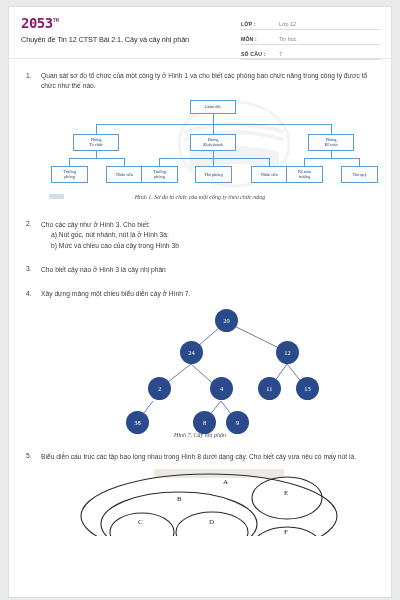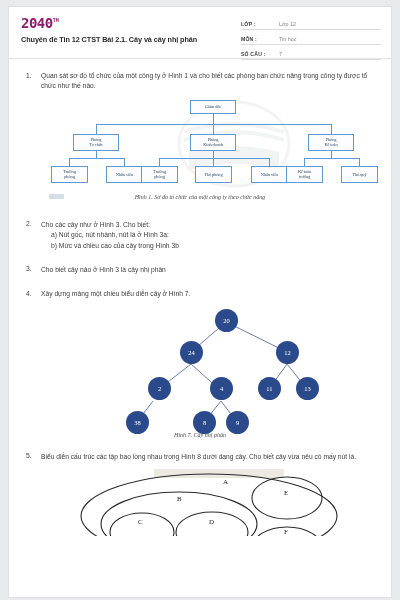--- a/index.html
+++ b/index.html
@@ -36,21 +36,21 @@
   }
   .brand-logo .tm {
     font-size: 5px;
     vertical-align: super;
     letter-spacing: 0;
     color: #8b1a6b;
   }
   .doc-title {
     margin-top: 5px;
     font-size: 7.3px;
-    font-weight: bold;
+    font-weight: normal;
     color: #2c2c2e;
     letter-spacing: -0.1px;
   }
   .meta {
     position: absolute;
     right: 10px; top: 10px;
     width: 140px;
   }
   .meta-row {
     display: flex;
@@ -172,21 +172,21 @@
     background: #d9d4c6;
     opacity: 0.5;
   }
 </style>
 </head>
 <body>
 
 <div class="page">
 
   <div class="header">
-    <div class="brand-logo"><span>2040</span><span class="tm">TM</span></div>
+    <div class="brand-logo"><span>2053</span><span class="tm">TM</span></div>
     <div class="doc-title">Chuyên đề Tin 12 CTST Bài 2.1. Cây và cây nhị phân</div>
 
     <div class="meta">
       <div class="meta-row">
         <span class="meta-label">LỚP :</span>
         <span class="meta-value">Lớp 12</span>
       </div>
       <div class="meta-row">
         <span class="meta-label">MÔN :</span>
         <span class="meta-value">Tin học</span>

